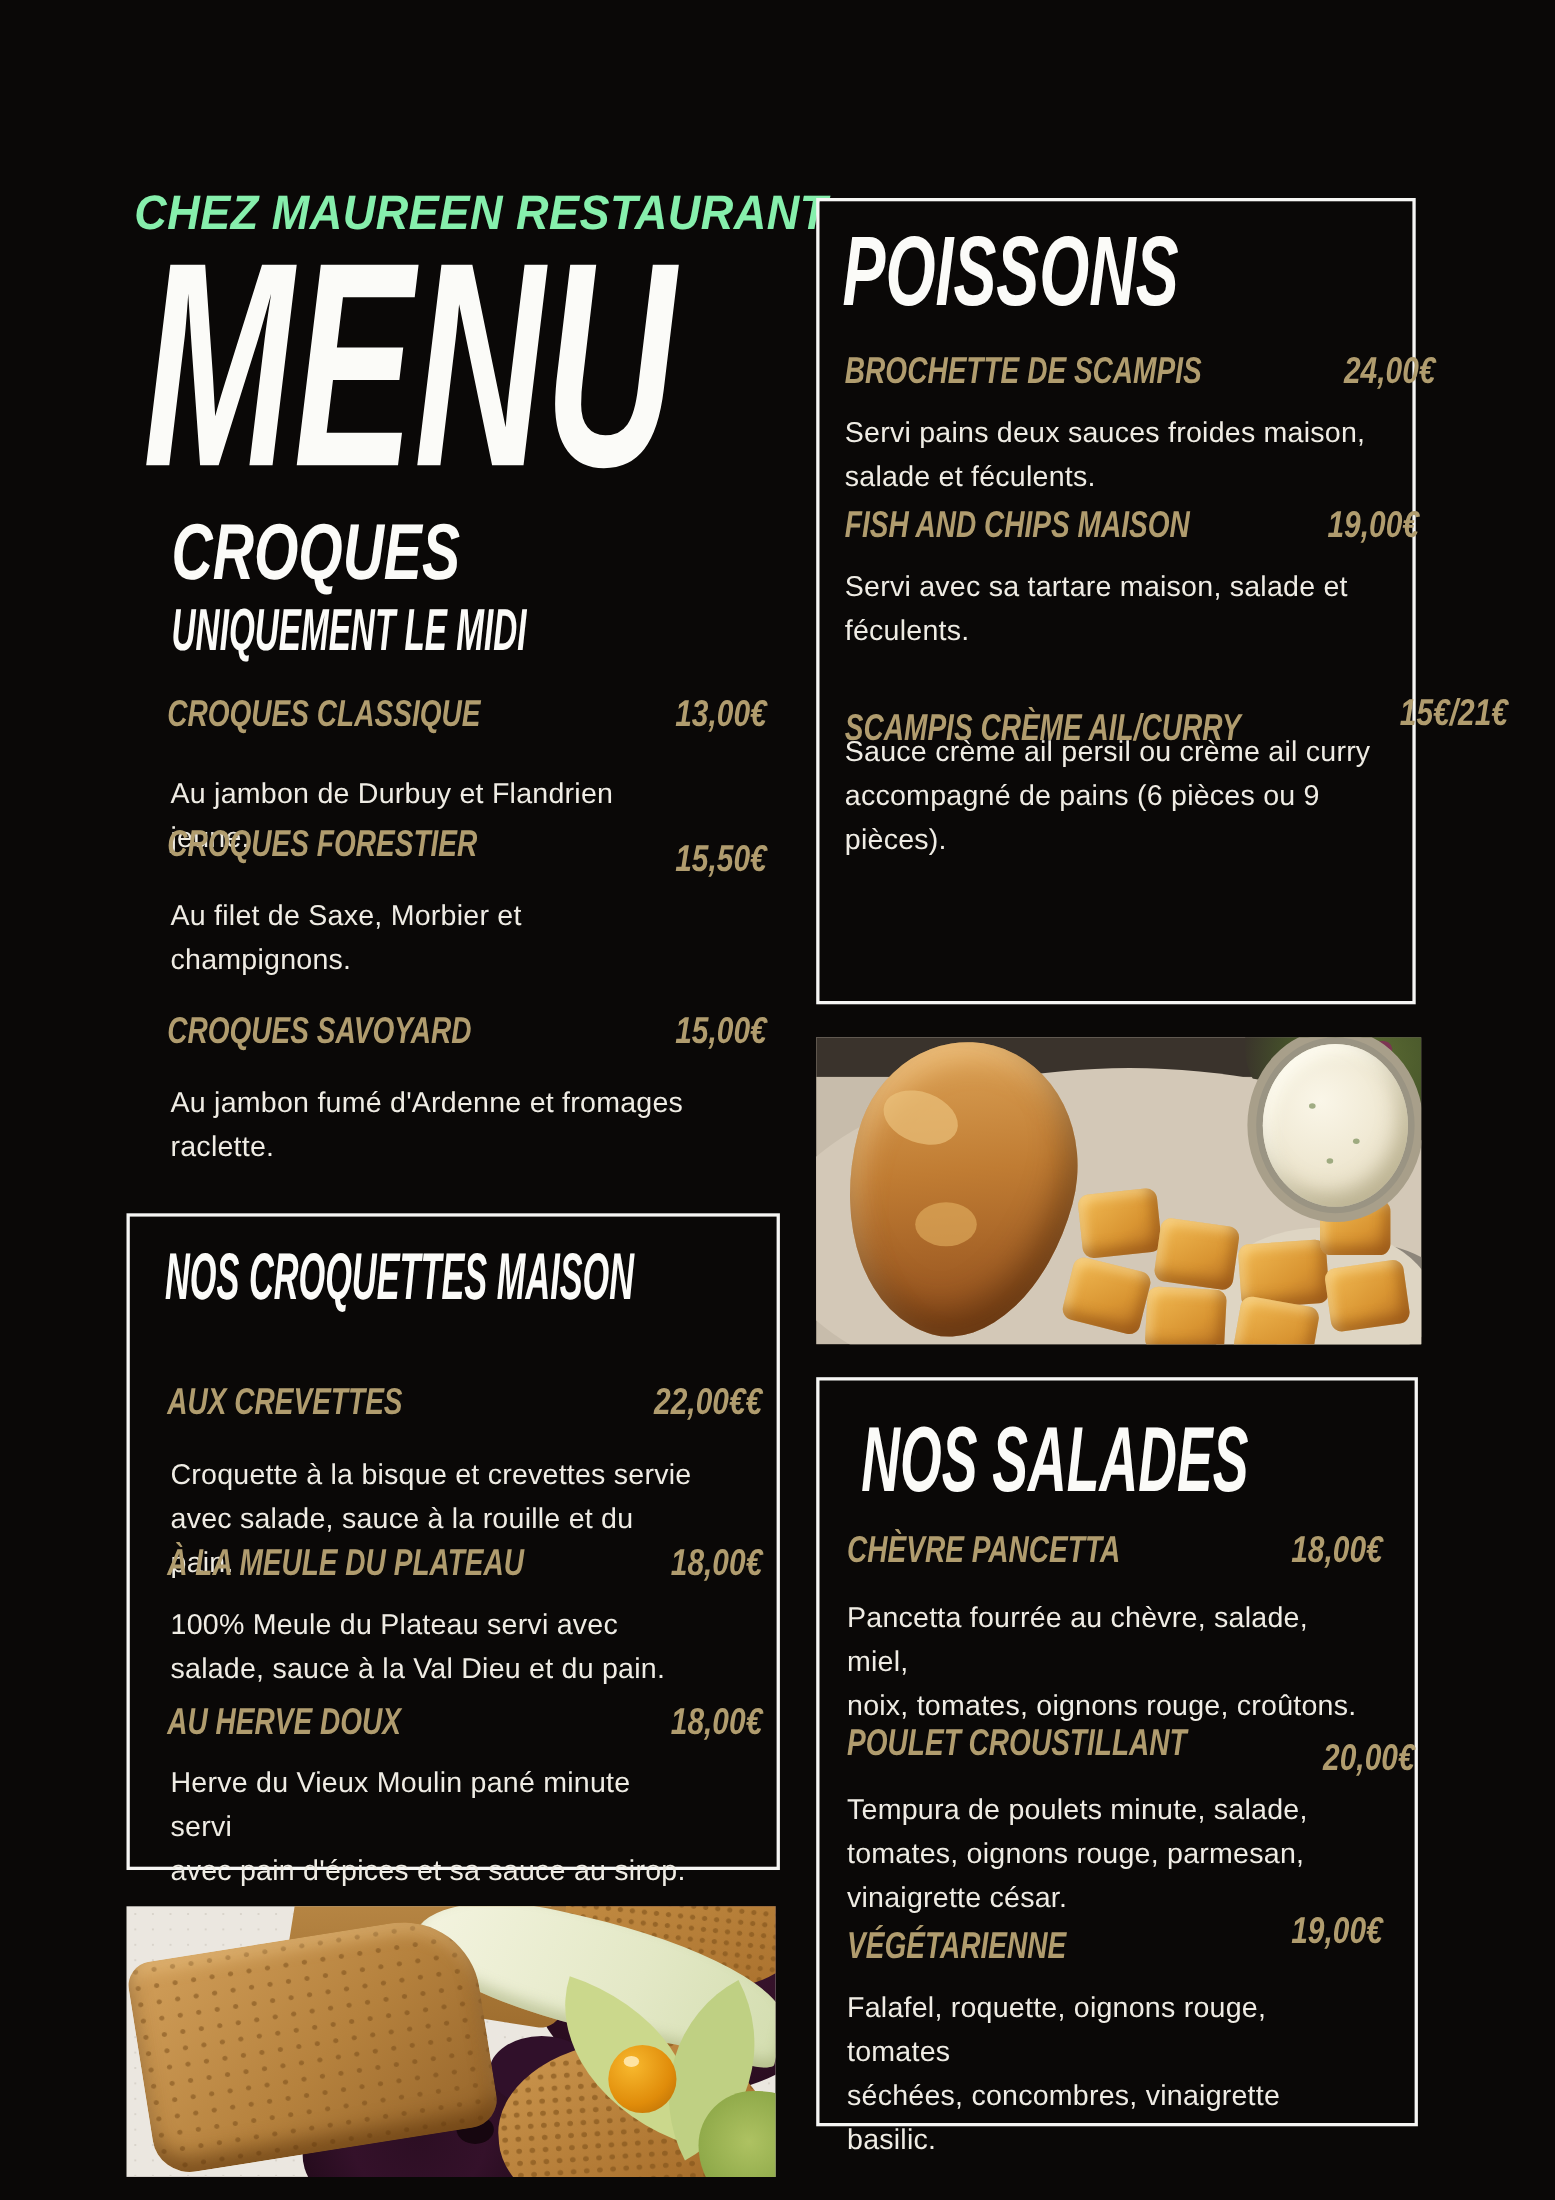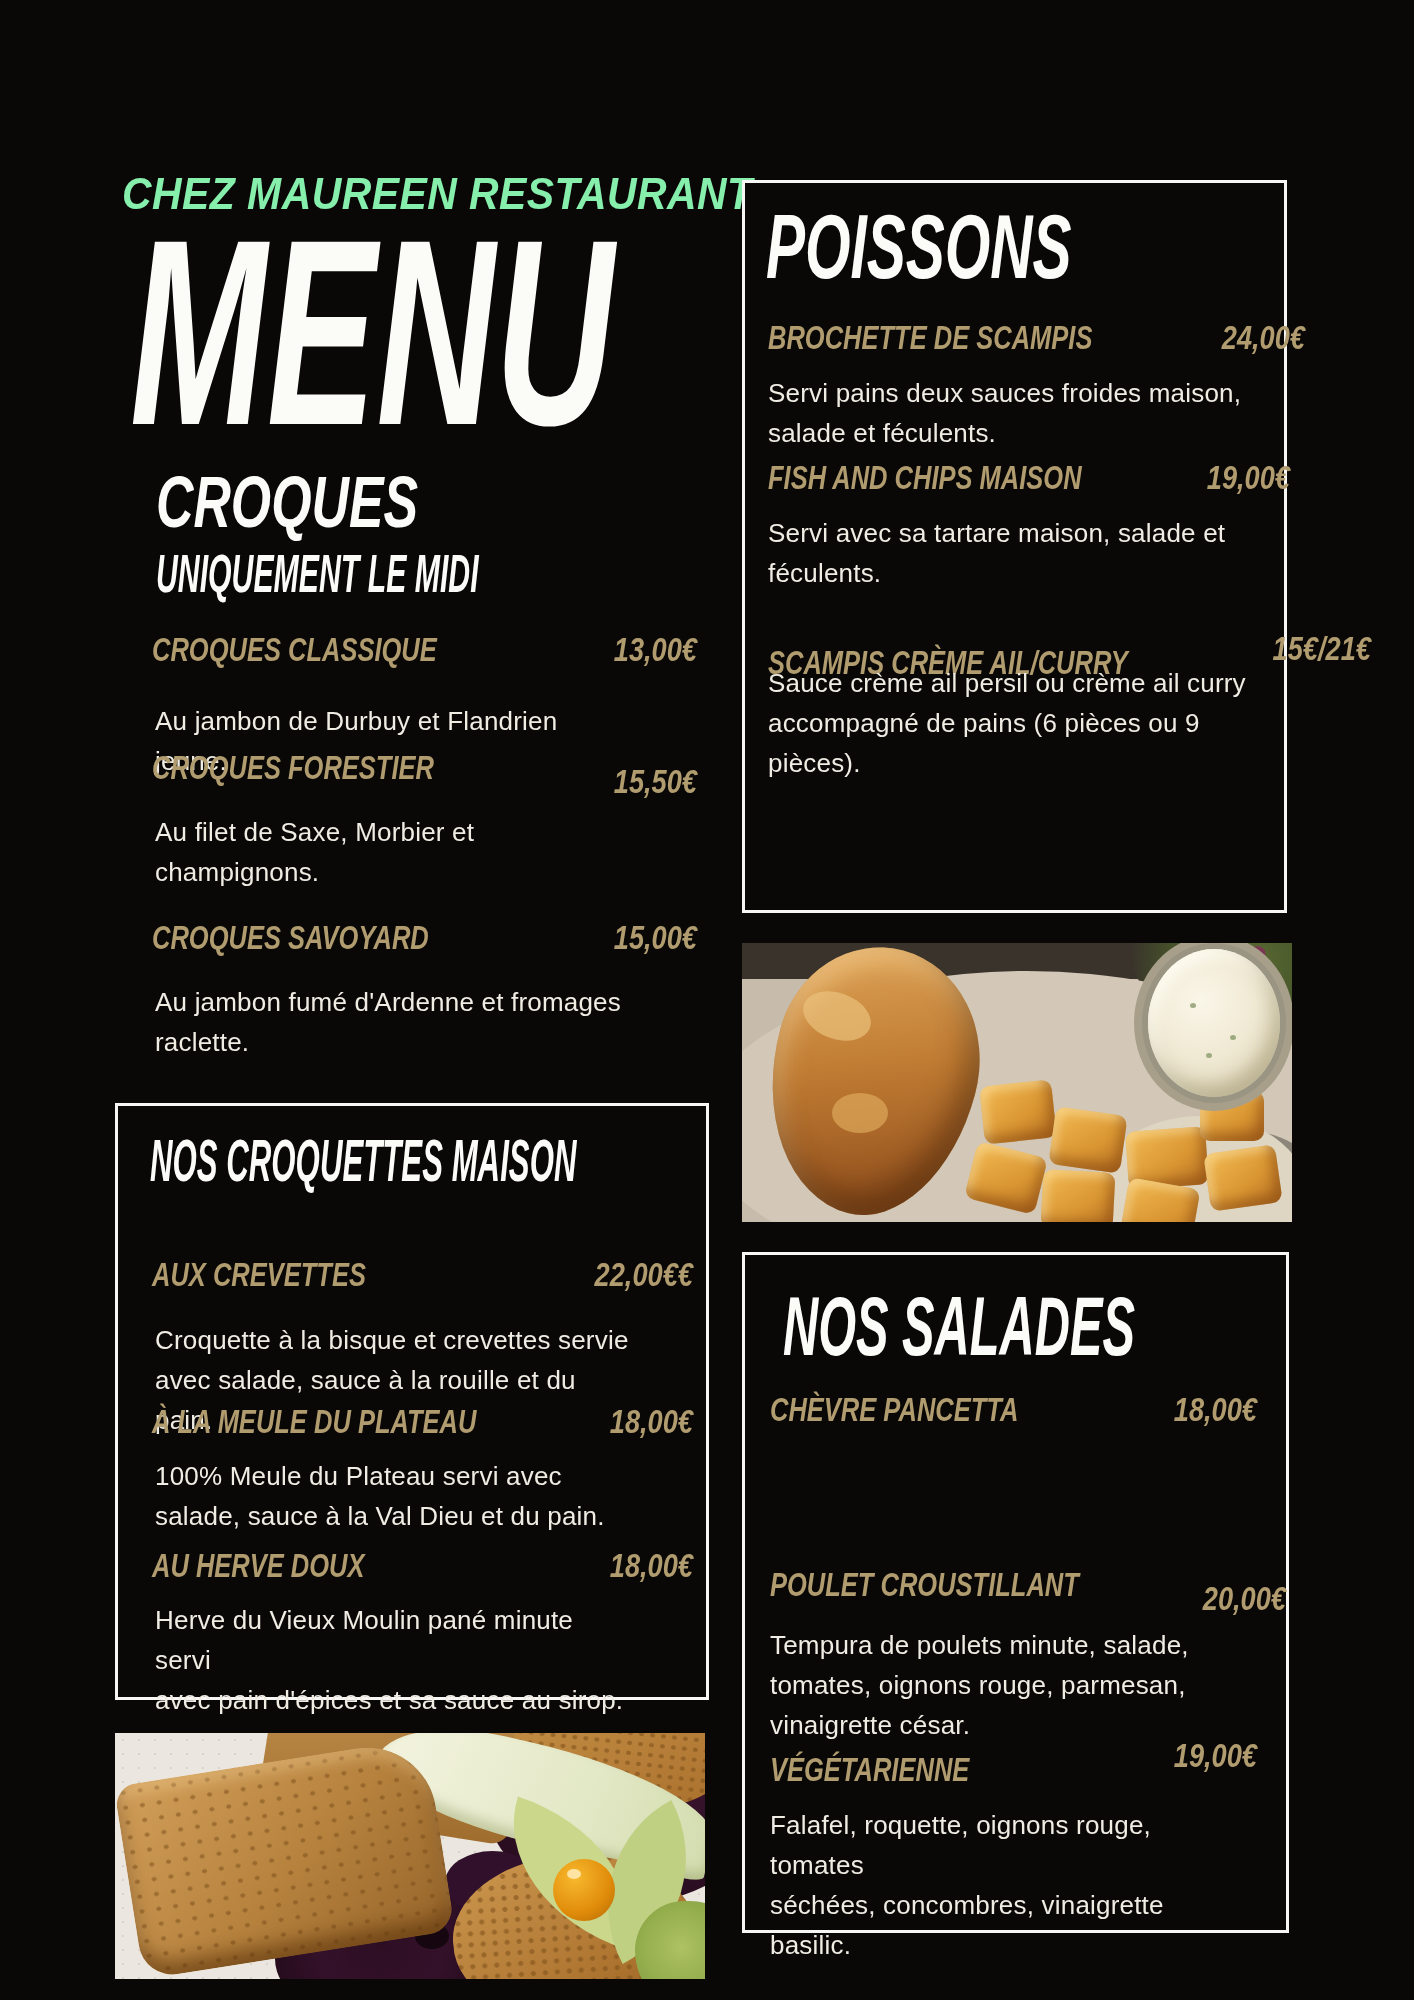--- a/index.html
+++ b/index.html
@@ -236,20 +236,22 @@
   <div class="box" style="left:742px;top:1252px;width:547px;height:681px;"></div>
 
   <div class="abs grunge" style="left:783px;top:1284px;font-size:84px;">
     <span class="sx58">NOS SALADES</span>
   </div>
 
   <div class="row" style="left:770px;top:1390px;width:487px;">
     <span class="iname">CHÈVRE PANCETTA</span>
     <span class="iprice">18,00€</span>
   </div>
+  <div class="desc" style="left:770px;top:1450px;width:480px;">Pancetta fourrée au chèvre, salade, miel,
+noix, tomates, oignons rouge, croûtons.</div>
 
   <div class="row" style="left:770px;top:1565px;width:487px;">
     <span class="iname">POULET CROUSTILLANT</span>
     <span class="iprice pdown">20,00€</span>
   </div>
   <div class="desc" style="left:770px;top:1625px;width:480px;">Tempura de poulets minute, salade,
 tomates, oignons rouge, parmesan,
 vinaigrette césar.</div>
 
   <div class="row" style="left:770px;top:1750px;width:487px;">

